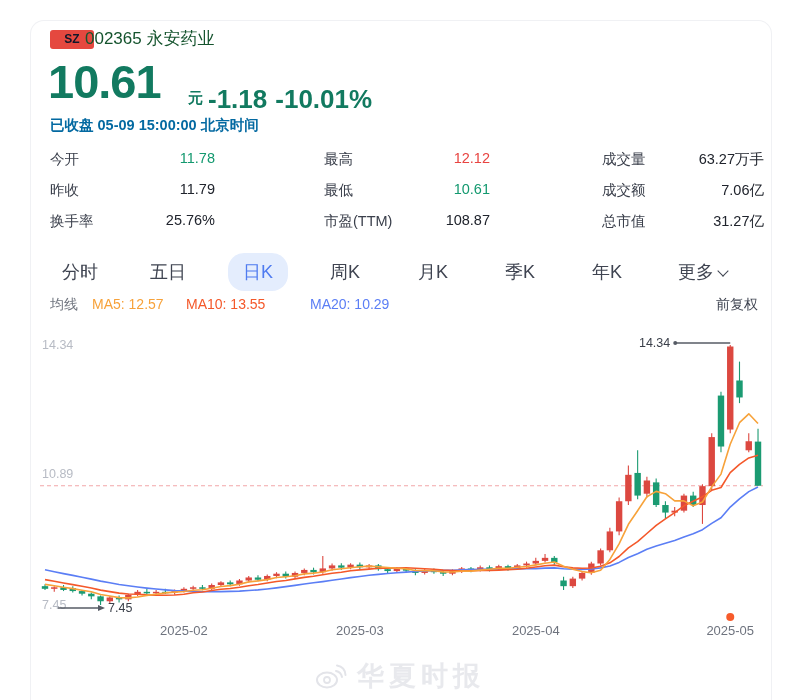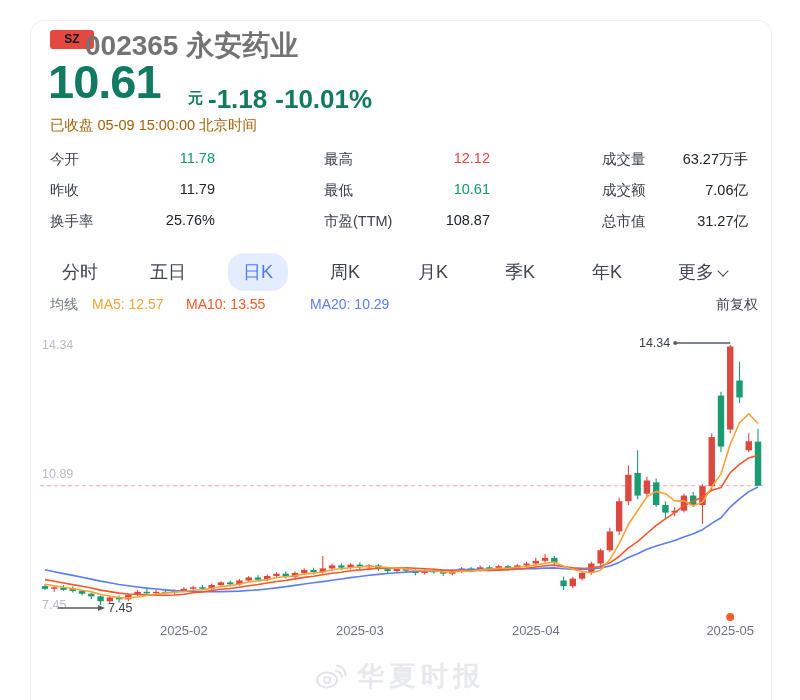--- a/index.html
+++ b/index.html
@@ -2,33 +2,33 @@
 <html><head>
 <meta charset="utf-8">
 <style>
   html,body{margin:0;padding:0;width:800px;height:700px;background:#fff;
     font-family:"Liberation Sans","DejaVu Sans",sans-serif;overflow:hidden;position:relative;}
   .card-outline{position:absolute;top:20px;left:30px;width:740px;height:680px;
     border:1px solid #f0f1f4;border-bottom:none;border-radius:14px 14px 0 0;pointer-events:none;}
   
   .badge{position:absolute;left:50px;top:30px;width:44px;height:19px;background:#e5483f;color:#0f172a;
     font-size:12px;font-weight:bold;text-align:center;line-height:19px;border-radius:3px;}
-  .code-name{position:absolute;left:85px;top:27px;font-size:28px;font-weight:700;color:#737373;}
+  .code-name{position:absolute;left:85px;top:27px;font-size:17px;font-weight:400;color:#14532d;}
   .price-big{position:absolute;left:48px;top:54px;font-size:47px;font-weight:700;color:#127a60;letter-spacing:-1px;}
   .price-unit{position:absolute;left:188px;top:89px;font-size:15px;font-weight:600;color:#127a60;}
   .price-change{position:absolute;left:208px;top:84px;font-size:26px;font-weight:600;color:#127a60;}
   .price-change span{margin-right:8px;}
-  .status-line{position:absolute;left:50px;top:116px;font-size:14.5px;color:#a16207;}
+  .status-line{position:absolute;left:50px;top:116px;font-size:14.5px;color:#0369a1;font-weight:bold;}
   
   .statrow{position:absolute;left:0;width:100%;height:20px;font-size:14.5px;}
   .statrow:nth-child(1){top:150px}.statrow:nth-child(2){top:181px}.statrow:nth-child(3){top:212px}
   .statrow span{position:absolute;}
   .sl{color:#3a3f4b}
   .sl0{left:50px}.sl1{left:324px}.sl2{left:602px}
-  .sv0{right:585px}.sv1{right:310px}.sv2{right:52px}
+  .sv0{right:585px}.sv1{right:310px}.sv2{right:36px}
   .green{color:#13996f}.red{color:#e84441}.dark{color:#20242d}
   
   .tabs{position:absolute;top:0;left:0;width:100%;height:0;}
   .tab{position:absolute;top:260px;font-size:18px;color:#3f4451;cursor:pointer;white-space:nowrap;}
   .tab:nth-child(1){left:62px}.tab:nth-child(2){left:150px}.tab:nth-child(3){left:228px}
   .tab:nth-child(4){left:330px}.tab:nth-child(5){left:418px}.tab:nth-child(6){left:505px}
   .tab:nth-child(7){left:592px}.tab:nth-child(8){left:678px}
   .tab.active{top:253px;background:#e4edfd;color:#4f7bf0;padding:7px 15px;border-radius:16px;}
   .chev{display:inline-block;width:7px;height:7px;border-right:1.5px solid #3f4451;
     border-bottom:1.5px solid #3f4451;transform:rotate(45deg);margin-left:5px;vertical-align:3px;}

